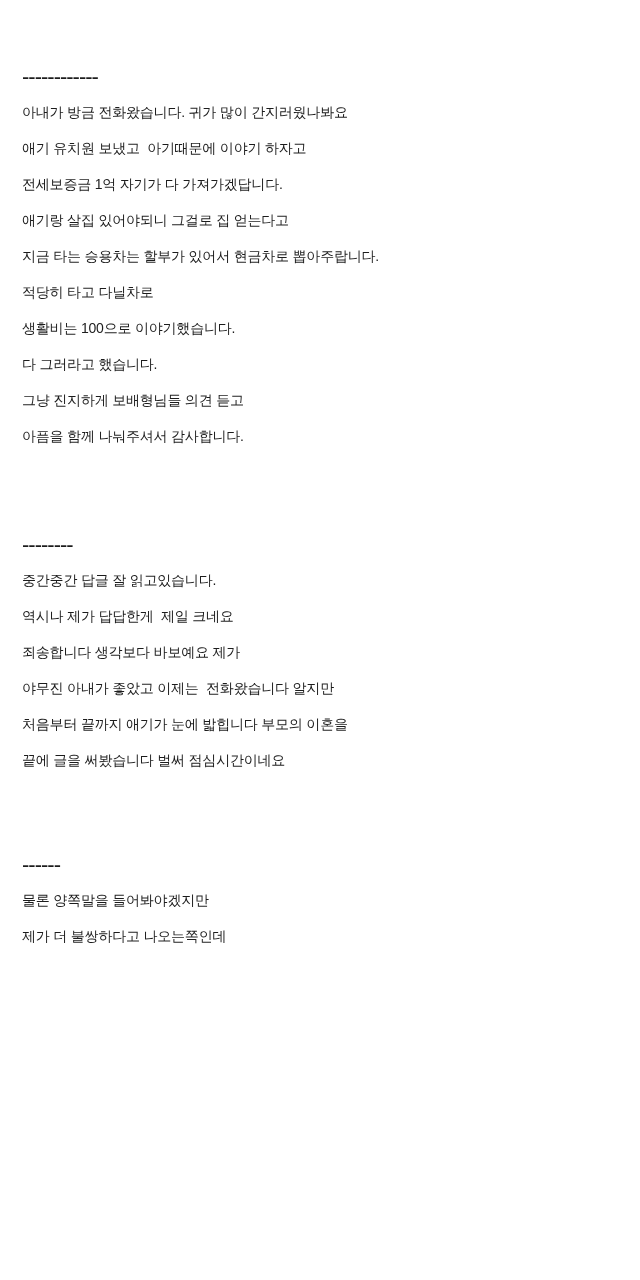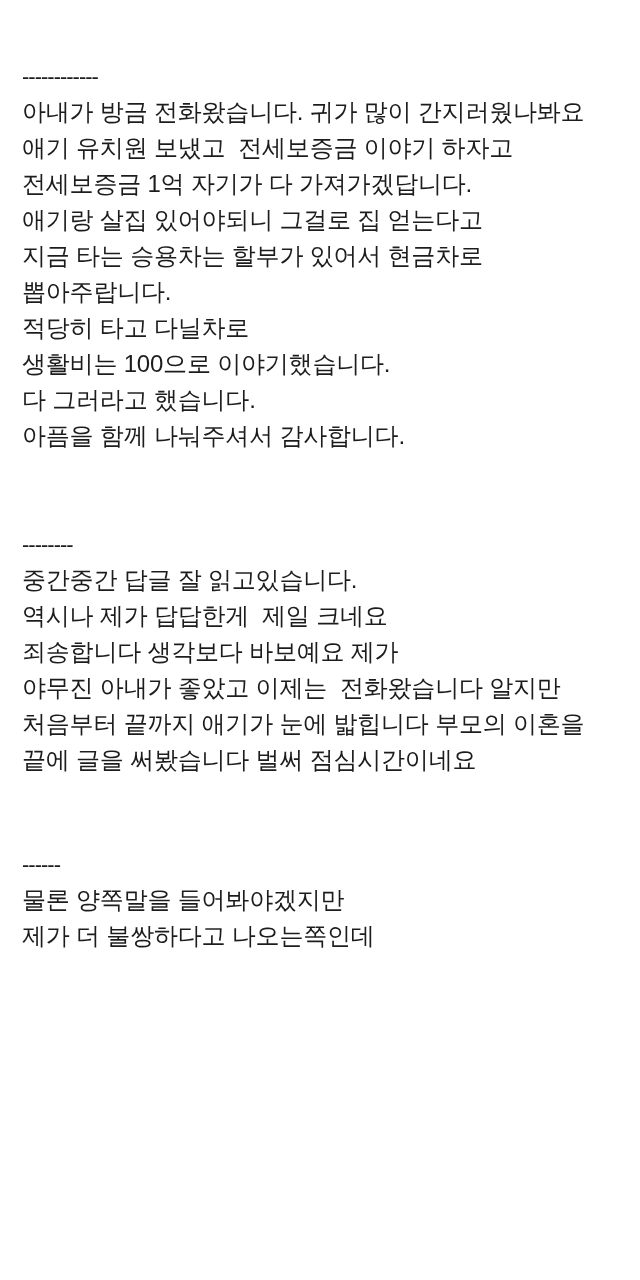--- a/index.html
+++ b/index.html
@@ -43,21 +43,21 @@
   }
   .divider {
     font-size: 22px;
     line-height: 34px;
     letter-spacing: -1px;
     color: #1c1c1c;
     font-family: "Liberation Sans", "DejaVu Sans", sans-serif;
     white-space: pre;
   }
   .line {
-    font-size: 24px;
+    font-size: 14px;
     line-height: 36px;
     color: #1c1c1c;
     letter-spacing: -0.2px;
     white-space: pre-wrap;
     word-break: keep-all;
   }
   .spacer-lg {
     height: 74px;
   }
   .spacer-md {
@@ -70,27 +70,28 @@
 
 <div class="page">
 
   <div class="top-strip">
     <span class="ghost"></span>
   </div>
 
   <div class="block block-1">
     <div class="divider">------------</div>
     <div class="line">아내가 방금 전화왔습니다. 귀가 많이 간지러웠나봐요</div>
-    <div class="line">애기 유치원 보냈고  전세보증금 이야기 하자고</div>
+    <div class="line">애기 유치원 보냈고  아기때문에 이야기 하자고</div>
     <div class="line">전세보증금 1억 자기가 다 가져가겠답니다.</div>
     <div class="line">애기랑 살집 있어야되니 그걸로 집 얻는다고</div>
     <div class="line">지금 타는 승용차는 할부가 있어서 현금차로 뽑아주랍니다.</div>
     <div class="line">적당히 타고 다닐차로</div>
     <div class="line">생활비는 100으로 이야기했습니다.</div>
     <div class="line">다 그러라고 했습니다.</div>
+    <div class="line">그냥 진지하게 보배형님들 의견 듣고</div>
     <div class="line">아픔을 함께 나눠주셔서 감사합니다.</div>
   </div>
 
   <div class="spacer-lg"></div>
 
   <div class="block">
     <div class="divider">--------</div>
     <div class="line">중간중간 답글 잘 읽고있습니다.</div>
     <div class="line">역시나 제가 답답한게  제일 크네요</div>
     <div class="line">죄송합니다 생각보다 바보예요 제가</div>

